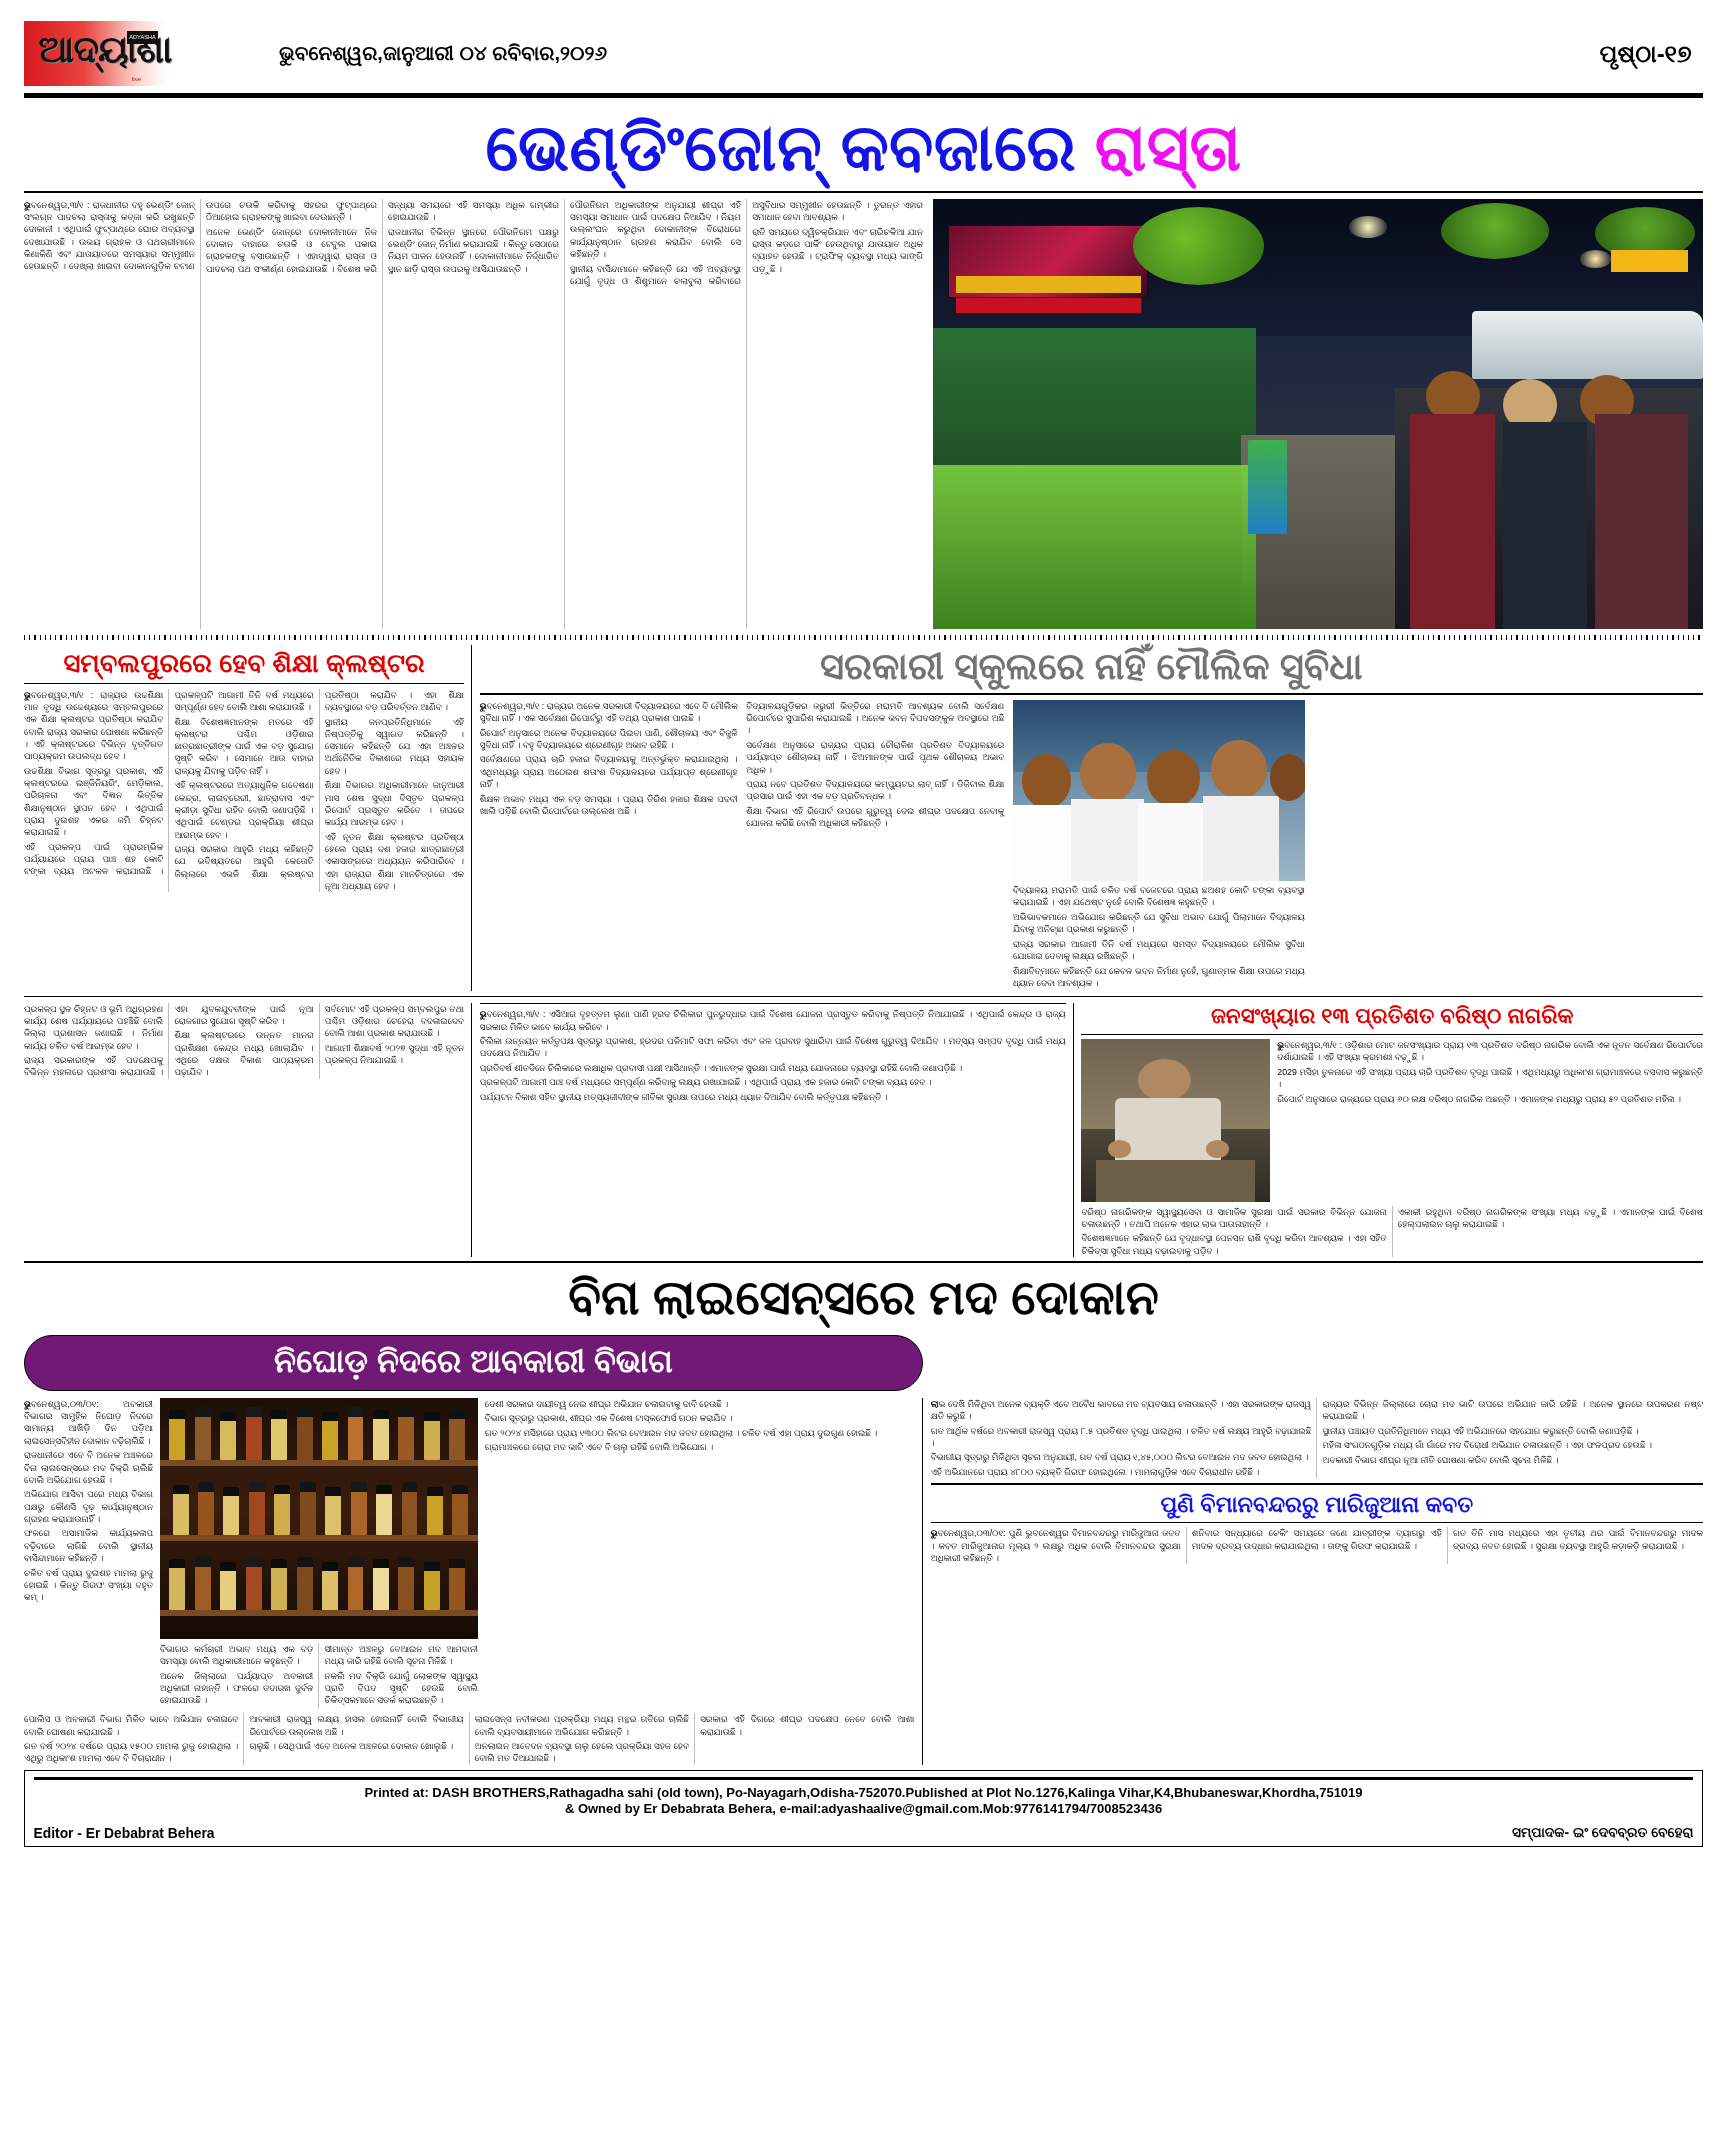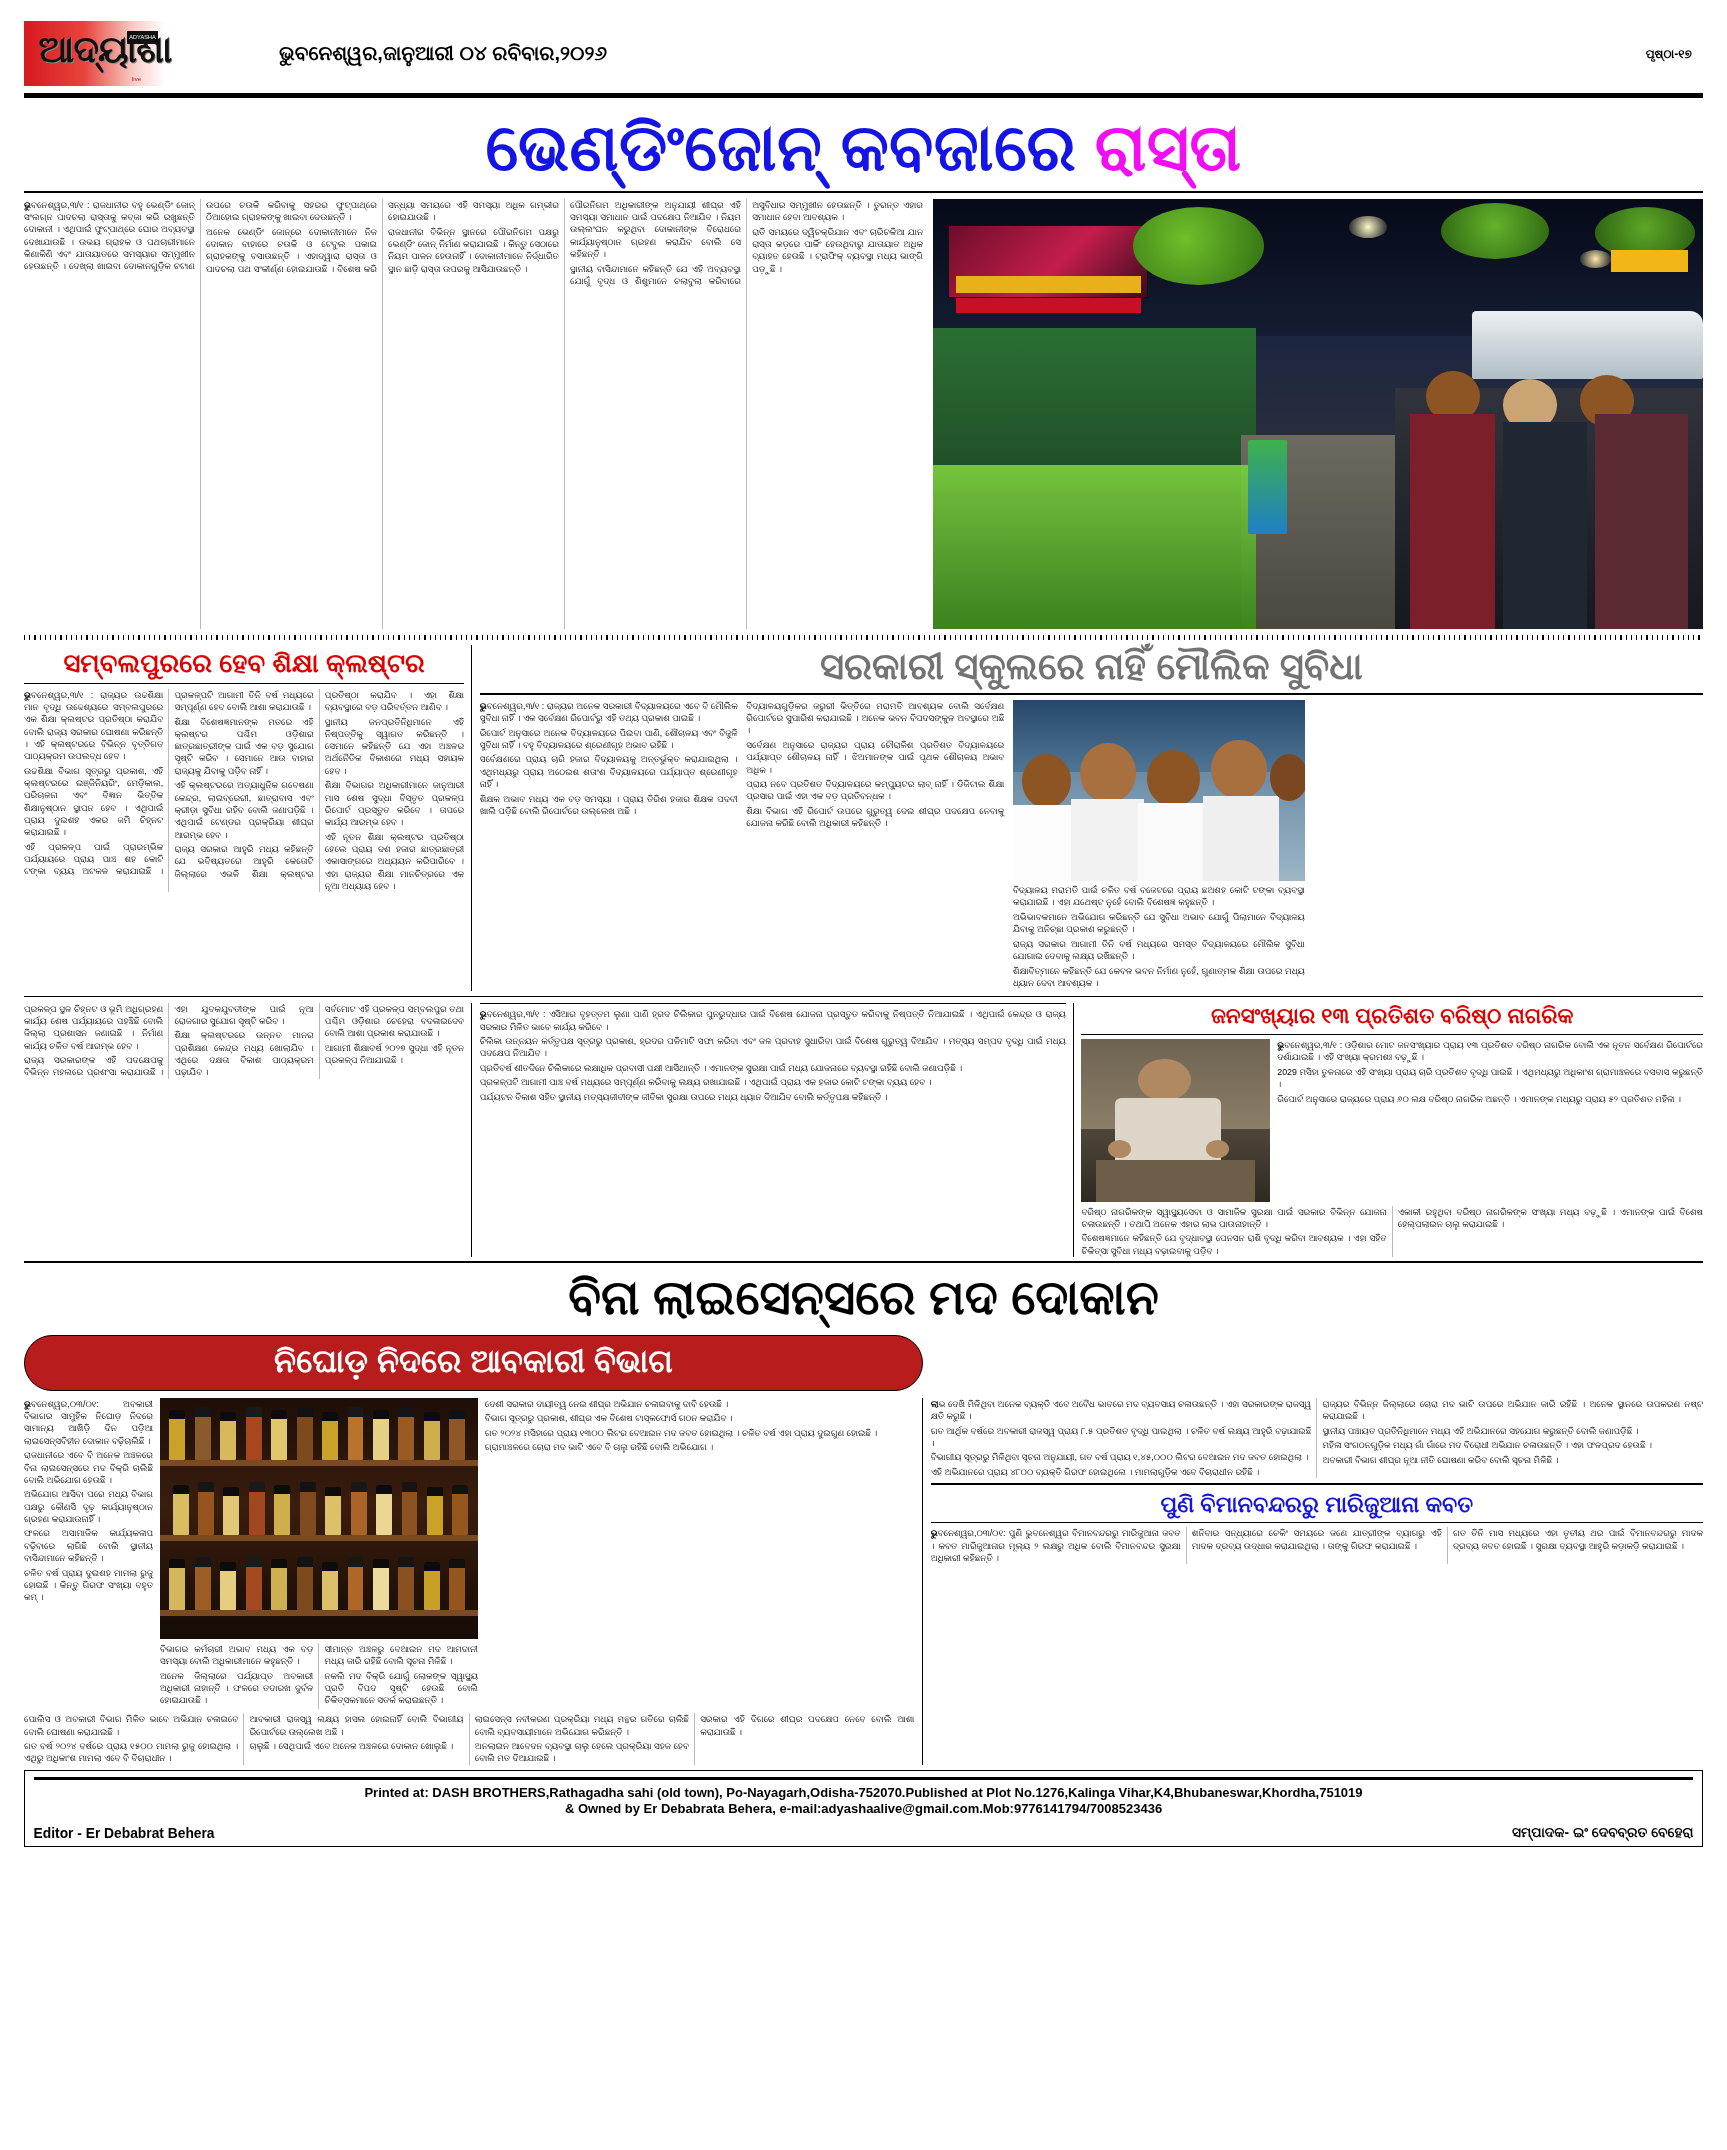--- a/index.html
+++ b/index.html
@@ -25,21 +25,21 @@
     font-size:37px; font-weight:bold; letter-spacing:-0.9px;
     color:#111; line-height:1;
     text-shadow:0.9px 0.9px 0 #888;
   }
   .logo-tag {
     position:absolute; left:103px; top:9.5px; width:31px; height:13px;
     background:#111; color:#fff; font-size:5.6px; text-align:center; line-height:13px;
   }
   .logo-sub { position:absolute; left:108px; bottom:4.3px; font-size:6px; color:#b4131a; }
   .mast-date { flex:1 1 auto; text-align:left; padding-left:73px; font-size:20px; font-weight:bold;margin-left:40px; }
-  .mast-page { flex:0 0 auto; font-size:12px; font-weight:bold; padding-right:11.2px; }
+  .mast-page { flex:0 0 auto; font-size:24px; font-weight:bold; padding-right:11.2px; }
 
   .rule-thick { height:3.9px; background:#000; margin:2.6px 0 0 0; }
   .rule-thin { height:1.3px; background:#000; margin:0 0 4.3px 0; }
   .rule-mid { height:1.7px; background:#000; }
   .rule-dot {
     height:6px;
     background-image:repeating-linear-gradient(90deg,#000 0 1.3px,transparent 1.3px 5.2px);
     background-position:0 0.9px; background-repeat:repeat-x;
   }
 
@@ -81,21 +81,21 @@
   .sec3 .c1 { flex:0 0 448px; border-right:0.9px solid #000; padding-right:6.9px; }
   .sec3 .c2 { flex:0 0 594px; border-right:0.9px solid #000; padding-right:6.9px; }
   .sec3 .c3 { flex:1 1 auto; }
 
   
   .sec4 { display:flex; gap:7.7px; }
   .sec4 .left  { flex:0 0 899px; border-right:1.3px solid #000; padding-right:7.7px; }
   .sec4 .right { flex:1 1 auto; }
 
   .purple-banner {
-    background:#b91c1c; color:#fff; border:1.7px solid #000; border-radius:30px;
+    background:#701a75; color:#fff; border:1.7px solid #000; border-radius:30px;
     text-align:center; font-size:32px; font-weight:bold; padding:6.9px 0 9.5px 0; margin:6px 0 6.9px 0;
   }
 
   
   .footer-box { border:1.7px solid #000; padding:6px 8.6px 4.3px 8.6px; margin-top:5.2px; }
   .footer-line { text-align:center; font-size:13px; font-weight:bold; line-height:1.3; }
   .footer-split { display:flex; justify-content:space-between; align-items:center; padding-top:6.9px; font-size:13.8px; font-weight:bold; }
 
   
   .night { background:linear-gradient(180deg,#0b1020 0%,#1b2540 30%,#2a2f3d 60%,#3b3a36 100%); }

